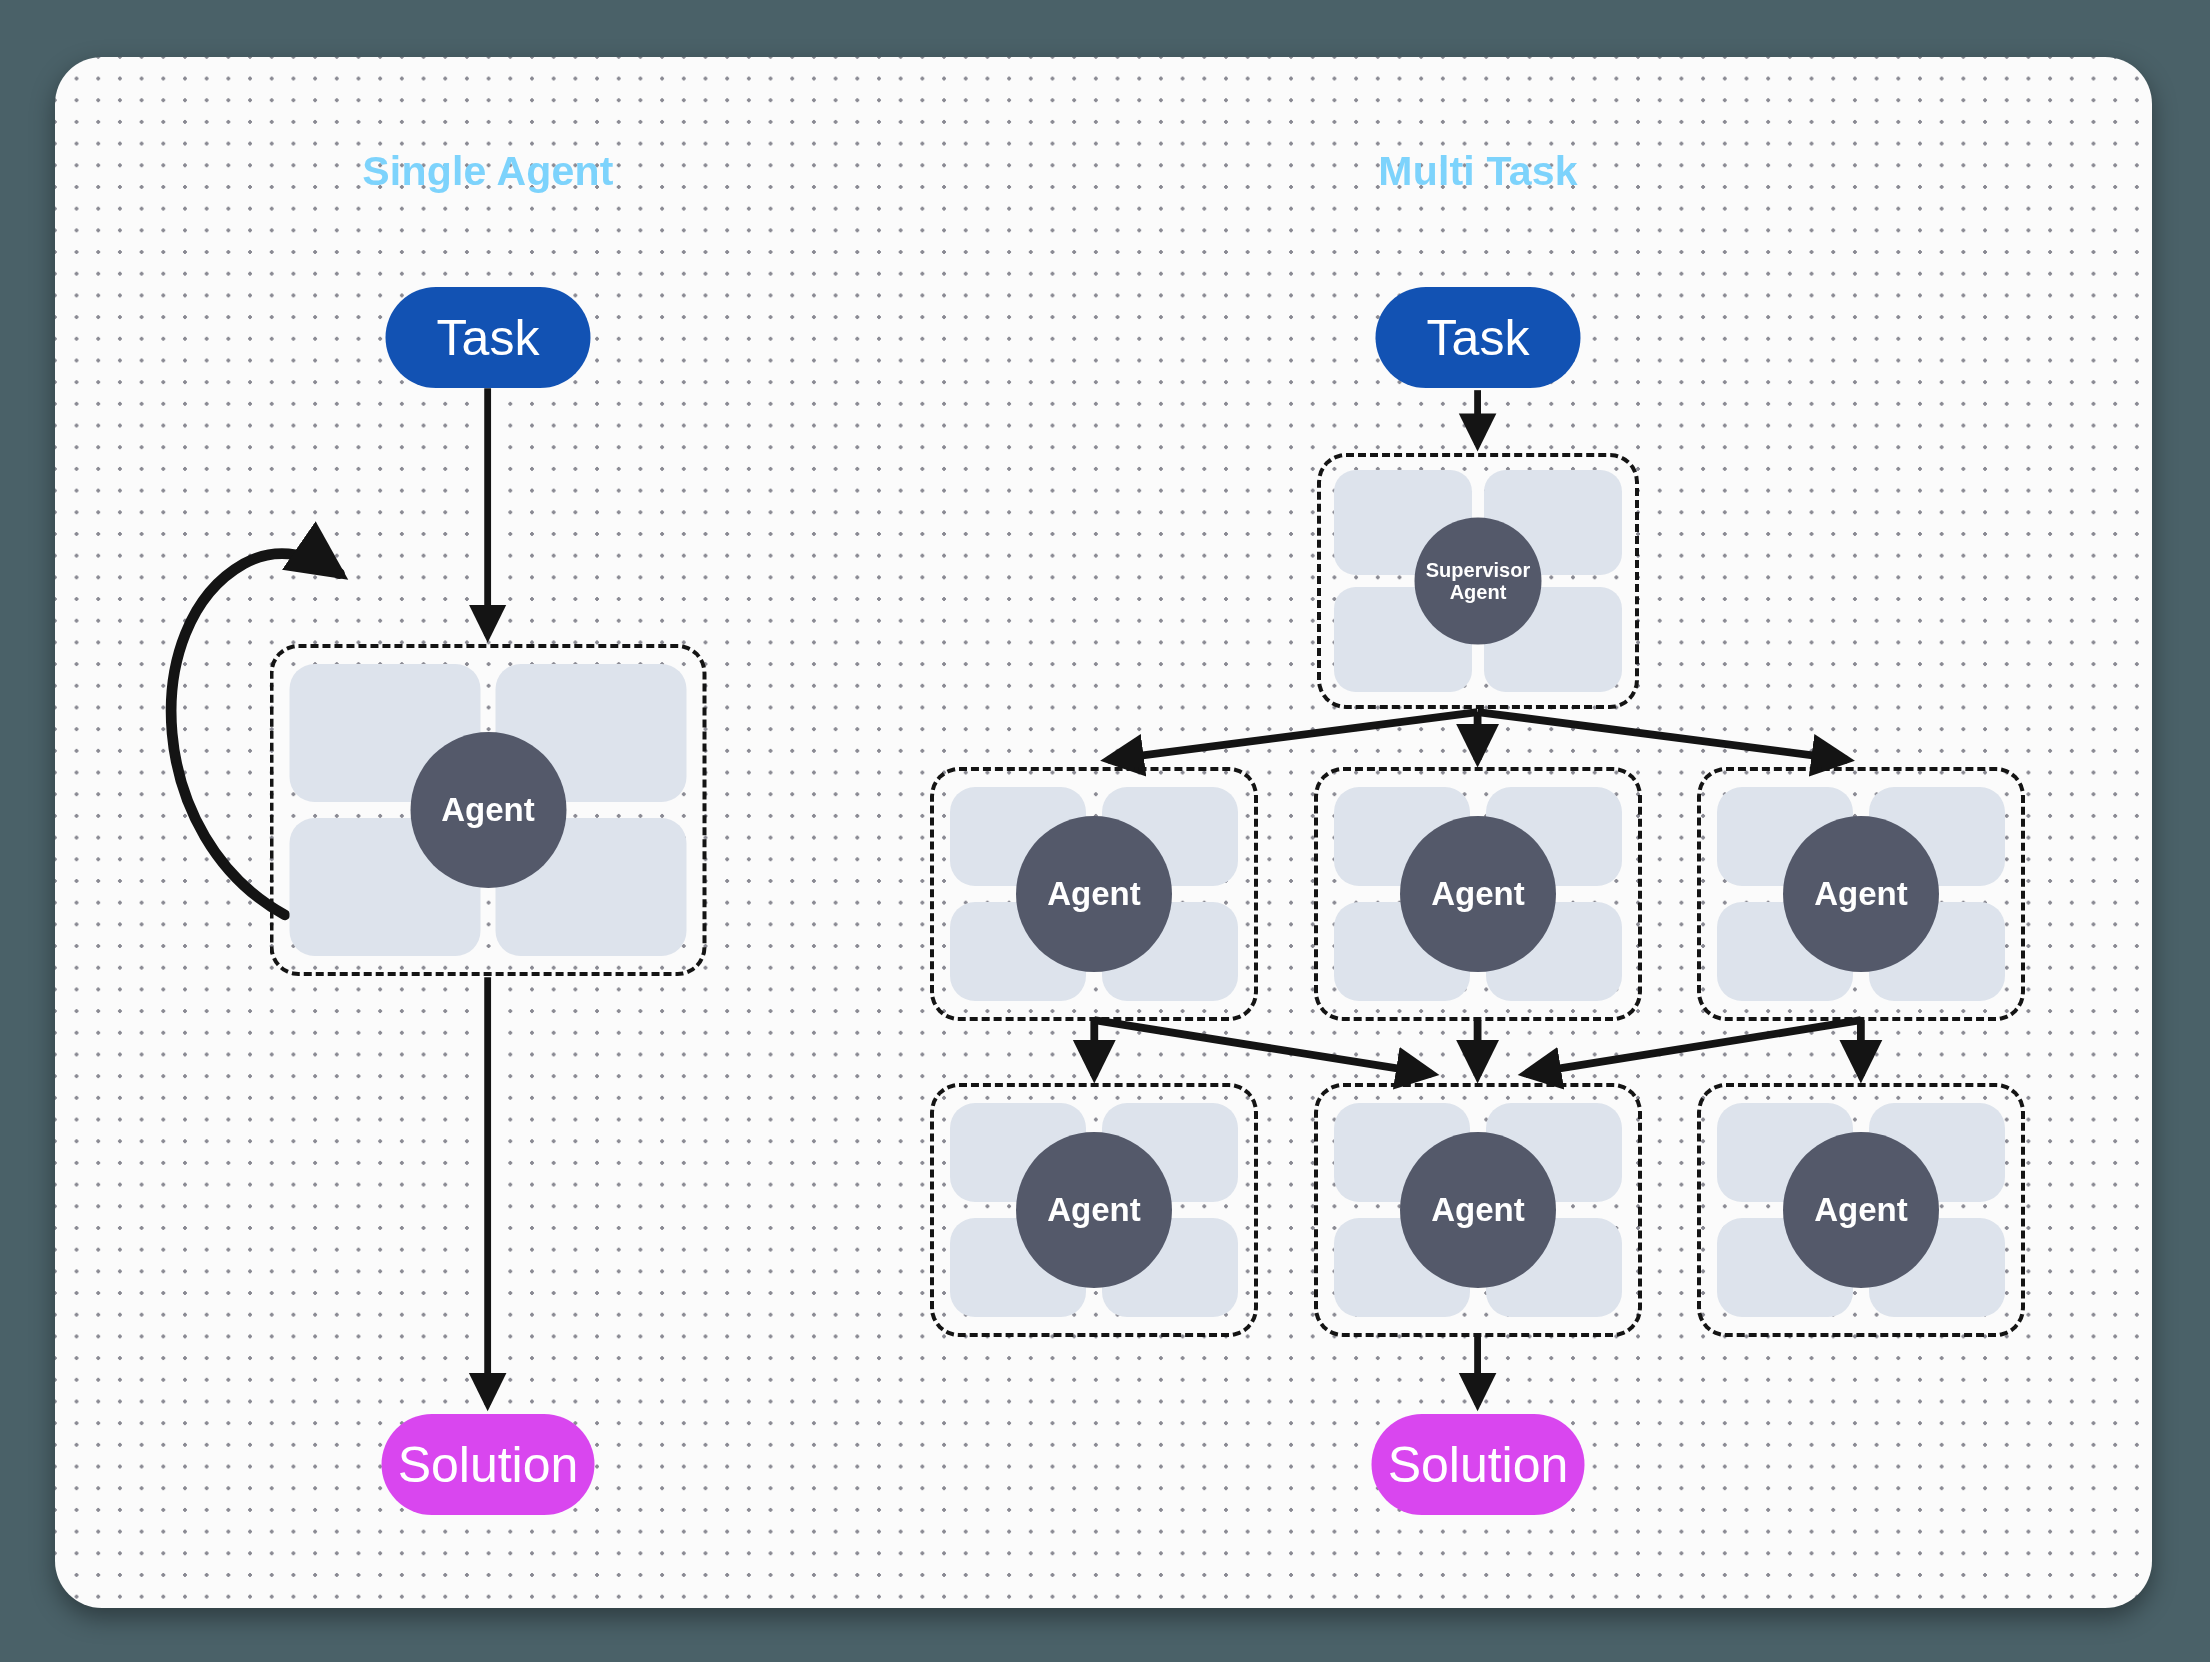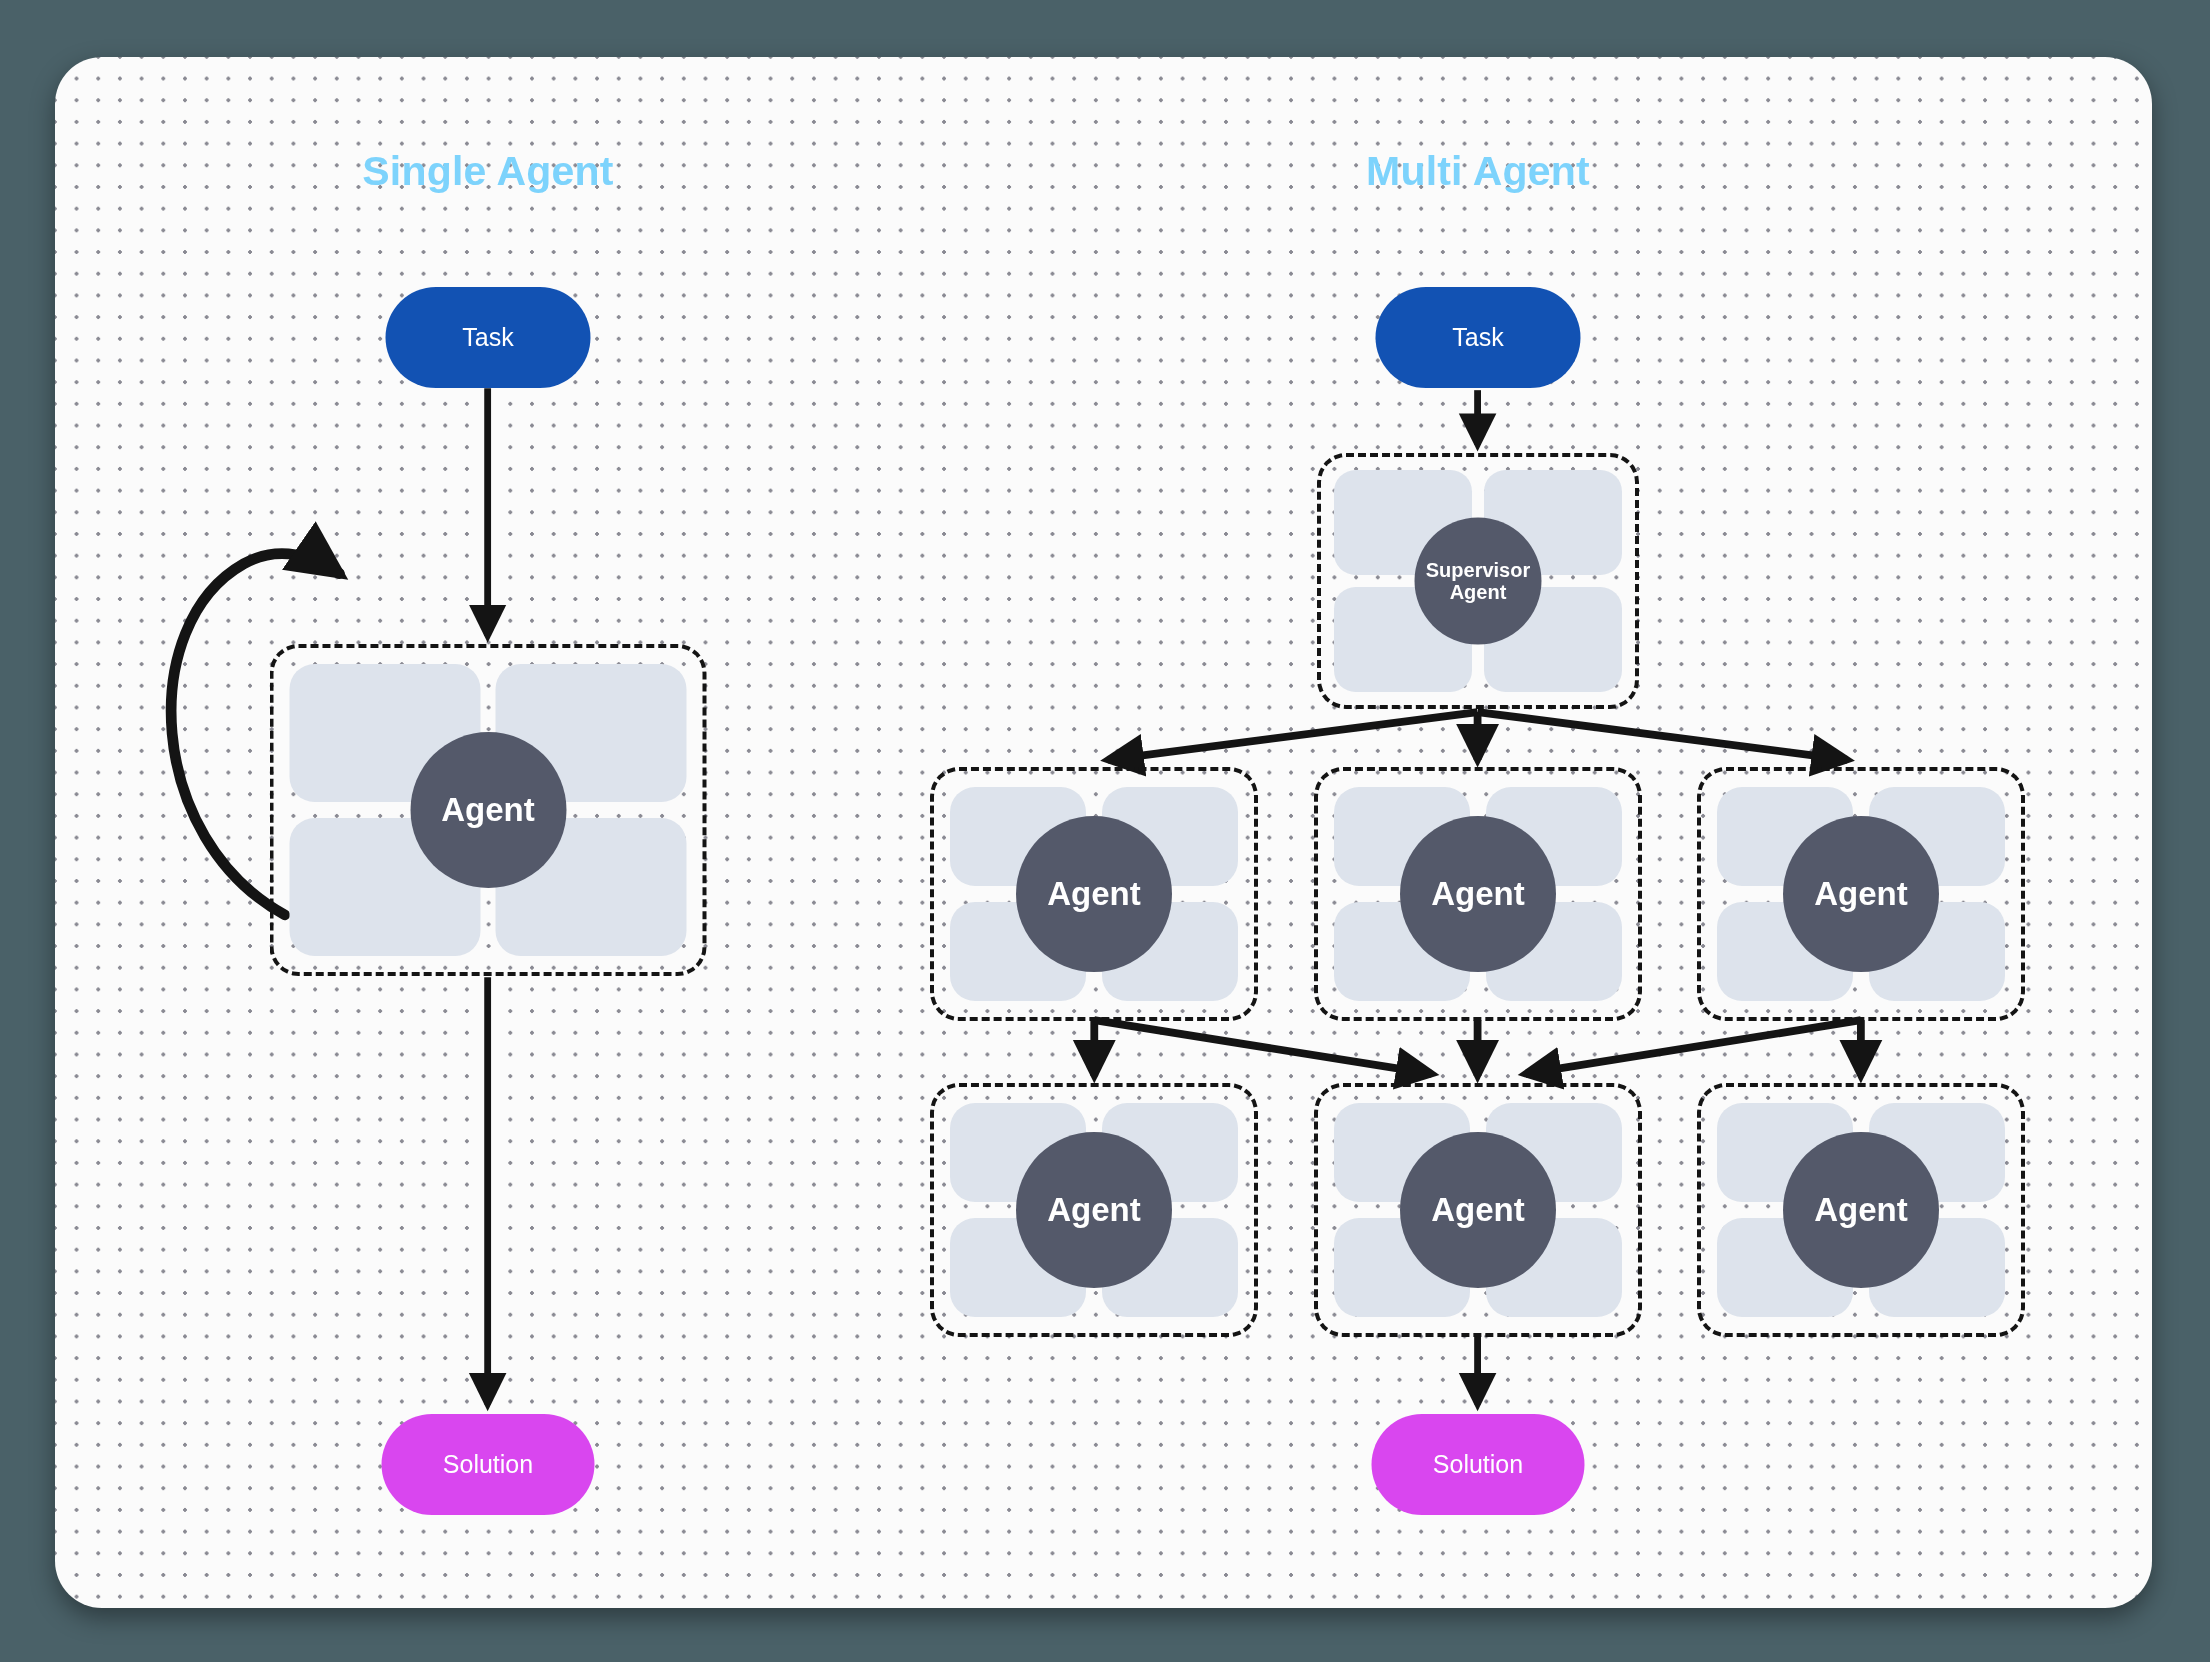--- a/index.html
+++ b/index.html
@@ -57,21 +57,21 @@
   }
 
   
   .pill {
     position: absolute;
     display: flex;
     align-items: center;
     justify-content: center;
     border-radius: 974px;
     color: #ffffff;
-    font-size: 25px;
+    font-size: 50px;
     font-weight: 400;
     transform: translateX(-50%);
     box-sizing: border-box;
   }
   .pill.task {
     background: #1252b3;
     width: 205px;
     height: 101px;
   }
   .pill.solution {
@@ -185,21 +185,21 @@
     </div>
     <div class="core">
       <span>Agent</span>
     </div>
   </div>
 
   <div class="pill solution" style="left:488px; top:1414px;">
     <span>Solution</span>
   </div>
 
-  <div class="panel-title" style="left:1478px; top:148px;">Multi Agent</div>
+  <div class="panel-title" style="left:1478px; top:148px;">Multi Task</div>
 
   <div class="pill task" style="left:1478px; top:287px;">
     <span>Task</span>
   </div>
 
   <div class="cluster small" style="left:1478px; top:453px; width:322px; height:256px;">
     <div class="quads">
       <div class="quad"></div>
       <div class="quad"></div>
       <div class="quad"></div>

